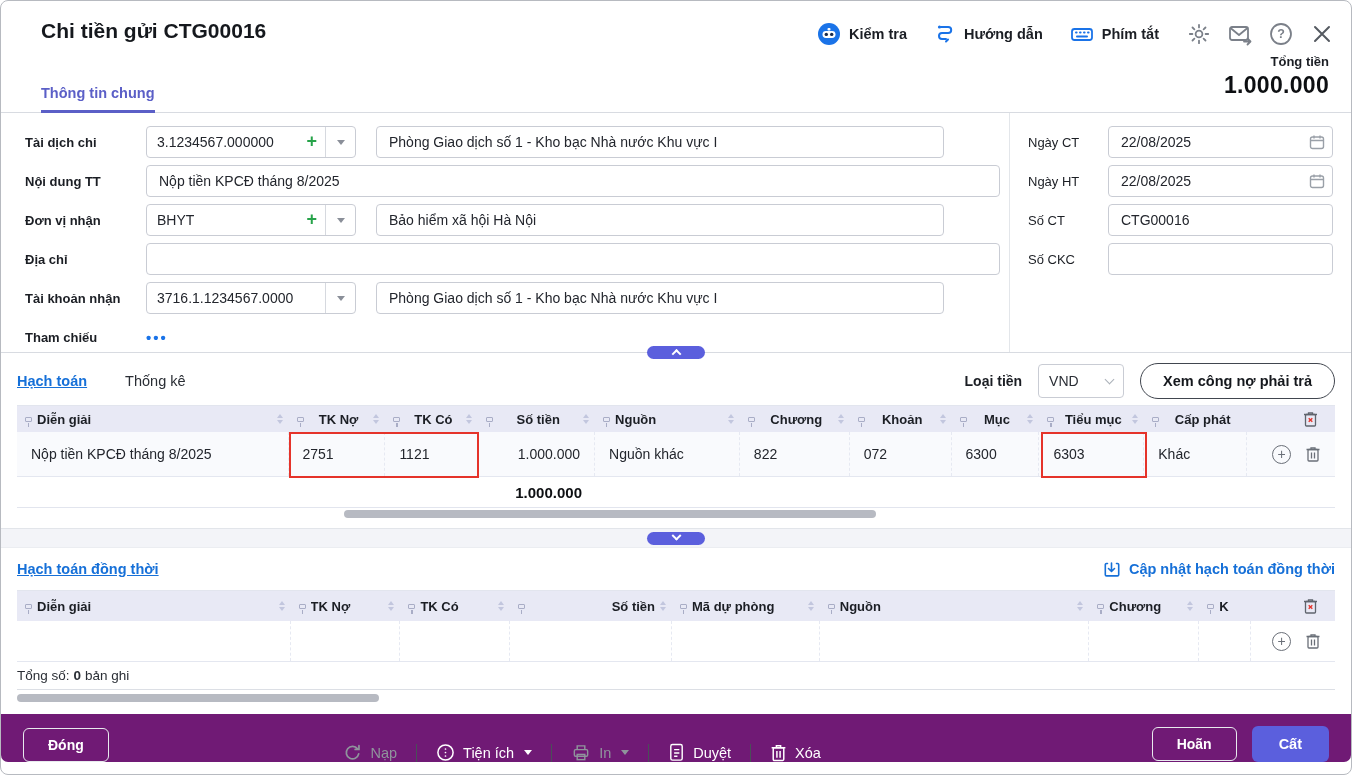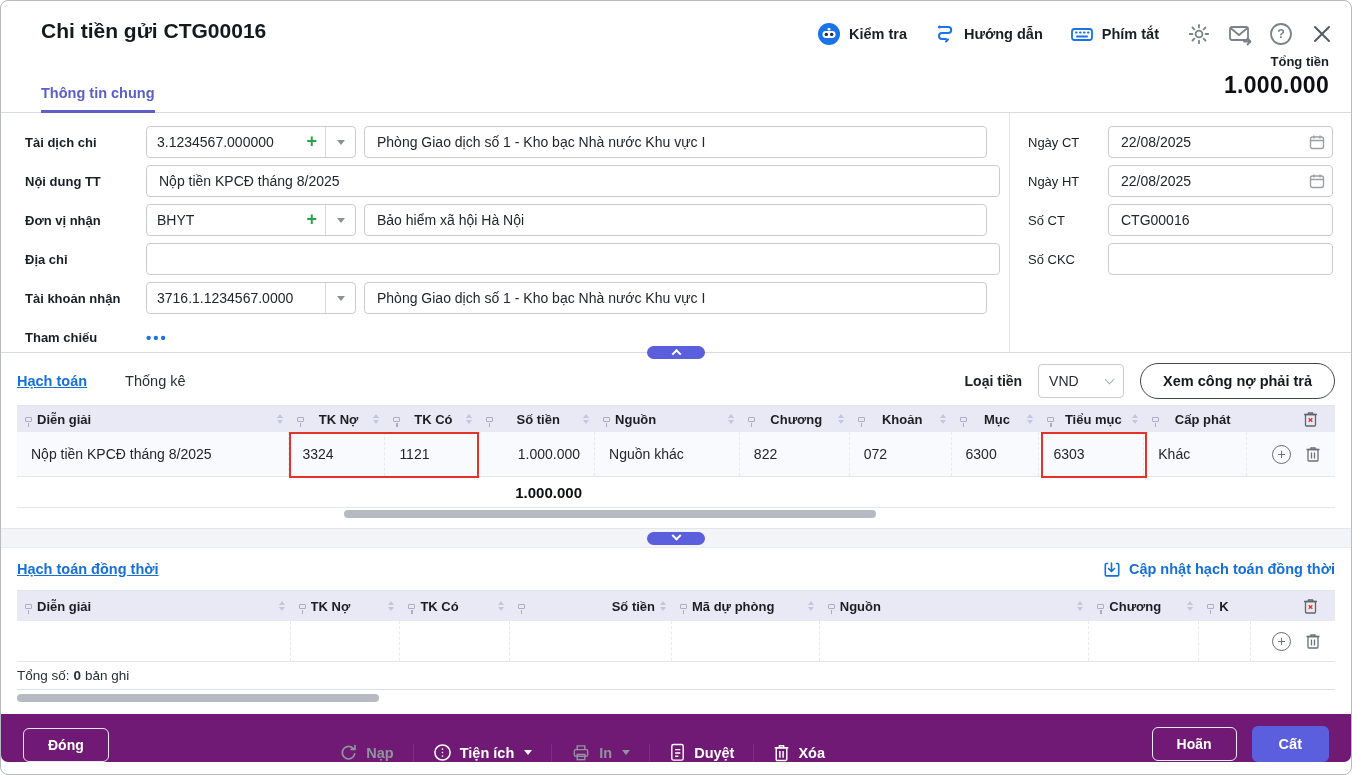--- a/index.html
+++ b/index.html
@@ -25,21 +25,21 @@
   .form-right{ width:342px; border-left:1px solid #e3e6ea; padding:13px 18px 0 18px; }
   .frow{ display:flex; align-items:center; margin-bottom:7px; height:32px; }
   .flbl{ width:121px; font-size:13px; font-weight:700; color:#1b1e24; flex:0 0 auto; }
   .flbl-r{ width:80px; font-size:13px; font-weight:400; color:#1b1e24; flex:0 0 auto; }
   .combo{ width:210px; height:32px; border:1px solid #c9ccd4; border-radius:4px; display:flex; align-items:center; background:#fff; overflow:hidden;}
   .combo input{ flex:1; min-width:0; border:0; outline:0; padding:0 4px 0 10px; font-size:14px; color:#23262d; font-family:inherit;}
   .plus{ color:#27a34a; font-weight:700; font-size:18px; line-height:1; padding:0 8px 2px 0; cursor:pointer;}
   .caret-seg{ width:30px; align-self:stretch; border-left:1px solid #d6d9df; display:flex; align-items:center; justify-content:center; cursor:pointer;}
   .tri-dn{ width:0; height:0; border-left:4px solid transparent; border-right:4px solid transparent; border-top:5px solid #8a8f99; }
   .txtinput{ height:32px; border:1px solid #c9ccd4; border-radius:4px; padding:0 12px; font-size:14px; color:#23262d; font-family:inherit; outline:0;}
-  .main-input{ margin-left:8px; width:623px; }
+  .main-input{ margin-left:20px; width:568px; }
   .full-input{ width:854px; }
   .r-input-wrap{ position:relative; flex:1; }
   .r-input{ width:100%; }
   .cal{ position:absolute; right:8px; top:8px; }
   .dots{ color:#1a73e8; font-weight:800; font-size:15px; letter-spacing:2px; cursor:pointer; }
   .pill{ position:absolute; left:50%; transform:translateX(-50%); bottom:-7px; width:58px; height:13px;
          background:#5b5fdd; border-radius:8px; display:flex; align-items:center; justify-content:center; cursor:pointer; z-index:5;}
   .chev-up{ width:7px; height:7px; border-left:2px solid #fff; border-top:2px solid #fff; transform:rotate(45deg) translate(1px,1px); }
   .chev-dn{ width:7px; height:7px; border-left:2px solid #fff; border-top:2px solid #fff; transform:rotate(225deg) translate(2px,2px); }
 
@@ -98,21 +98,21 @@
   .sim-update{ margin-left:auto; display:flex; align-items:center; gap:9px; color:#1670d8; font-weight:700; font-size:14.5px; cursor:pointer;}
   .count-row{ display:flex; align-items:center; height:28px; border-bottom:1px solid #dcdfe5; font-size:13.5px; color:#2a2e35; gap:4px;}
   .count-row b{ font-weight:800; }
 
   
   .footer{ position:absolute; left:0; right:0; bottom:12px; height:48px; background:#701a75; display:flex; align-items:flex-end;
            padding:0 22px; border-radius:0 0 7px 7px; }
   .btn-outline{ height:34px; padding:0 24px; border:1px solid #e8eaee; border-radius:6px; color:#fff; font-weight:700;
                 font-size:14px; background:transparent; cursor:pointer; font-family:inherit;}
   .fcenter{ display:flex; align-items:center; gap:19px; margin:0 auto; transform:translateX(-48px); }
-  .fitem{ display:flex; align-items:center; gap:8px; font-size:14.5px; font-weight:700; cursor:pointer; }
+  .fitem{ display:flex; align-items:center; gap:8px; font-size:14.5px; font-weight:400; cursor:pointer; }
   .gray{ color:#8f949c; } .white{ color:#fff; }
   .vsep{ width:1px; height:18px; background:#4a4f58; }
   .tri-f{ width:0; height:0; border-left:4px solid transparent; border-right:4px solid transparent; border-top:5px solid currentColor; margin-left:2px;}
   .fright{ display:flex; align-items:center; gap:15px; }
   .btn-save{ height:36px; padding:0 27px; border:none; border-radius:6px; background:#5b5fdd; color:#fff;
              font-weight:700; font-size:14.5px; cursor:pointer; font-family:inherit;}
   svg{ display:block; }
 </style>
 </head>
 <body>
@@ -383,21 +383,21 @@
                 <path d="M2 4.5h13M6.5 4.5V2.8h4v1.7" stroke="#5f646d" stroke-width="1.3"></path>
                 <rect x="3.5" y="4.5" width="10" height="11.5" rx="1" stroke="#5f646d" stroke-width="1.3"></rect>
                 <path d="M6.7 8.2l3.6 3.6M10.3 8.2l-3.6 3.6" stroke="#e5332a" stroke-width="1.4"></path>
               </svg>
           </span>
         </div>
       </div>
 
       <div class="trow">
         <div class="td left" style="width:272px">Nộp tiền KPCĐ tháng 8/2025</div>
-        <div class="td" style="width:97px">3324</div>
+        <div class="td" style="width:97px">2751</div>
         <div class="td" style="width:93px">1121</div>
         <div class="td right" style="width:117px">1.000.000</div>
         <div class="td" style="width:145px">Nguồn khác</div>
         <div class="td" style="width:110px">822</div>
         <div class="td" style="width:102px">072</div>
         <div class="td" style="width:88px">6300</div>
         <div class="td" style="width:105px">6303</div>
         <div class="td" style="width:103px">Khác</div>
         <div class="td acts" style="width:88px">
           <span class="plus-circle">+</span>

